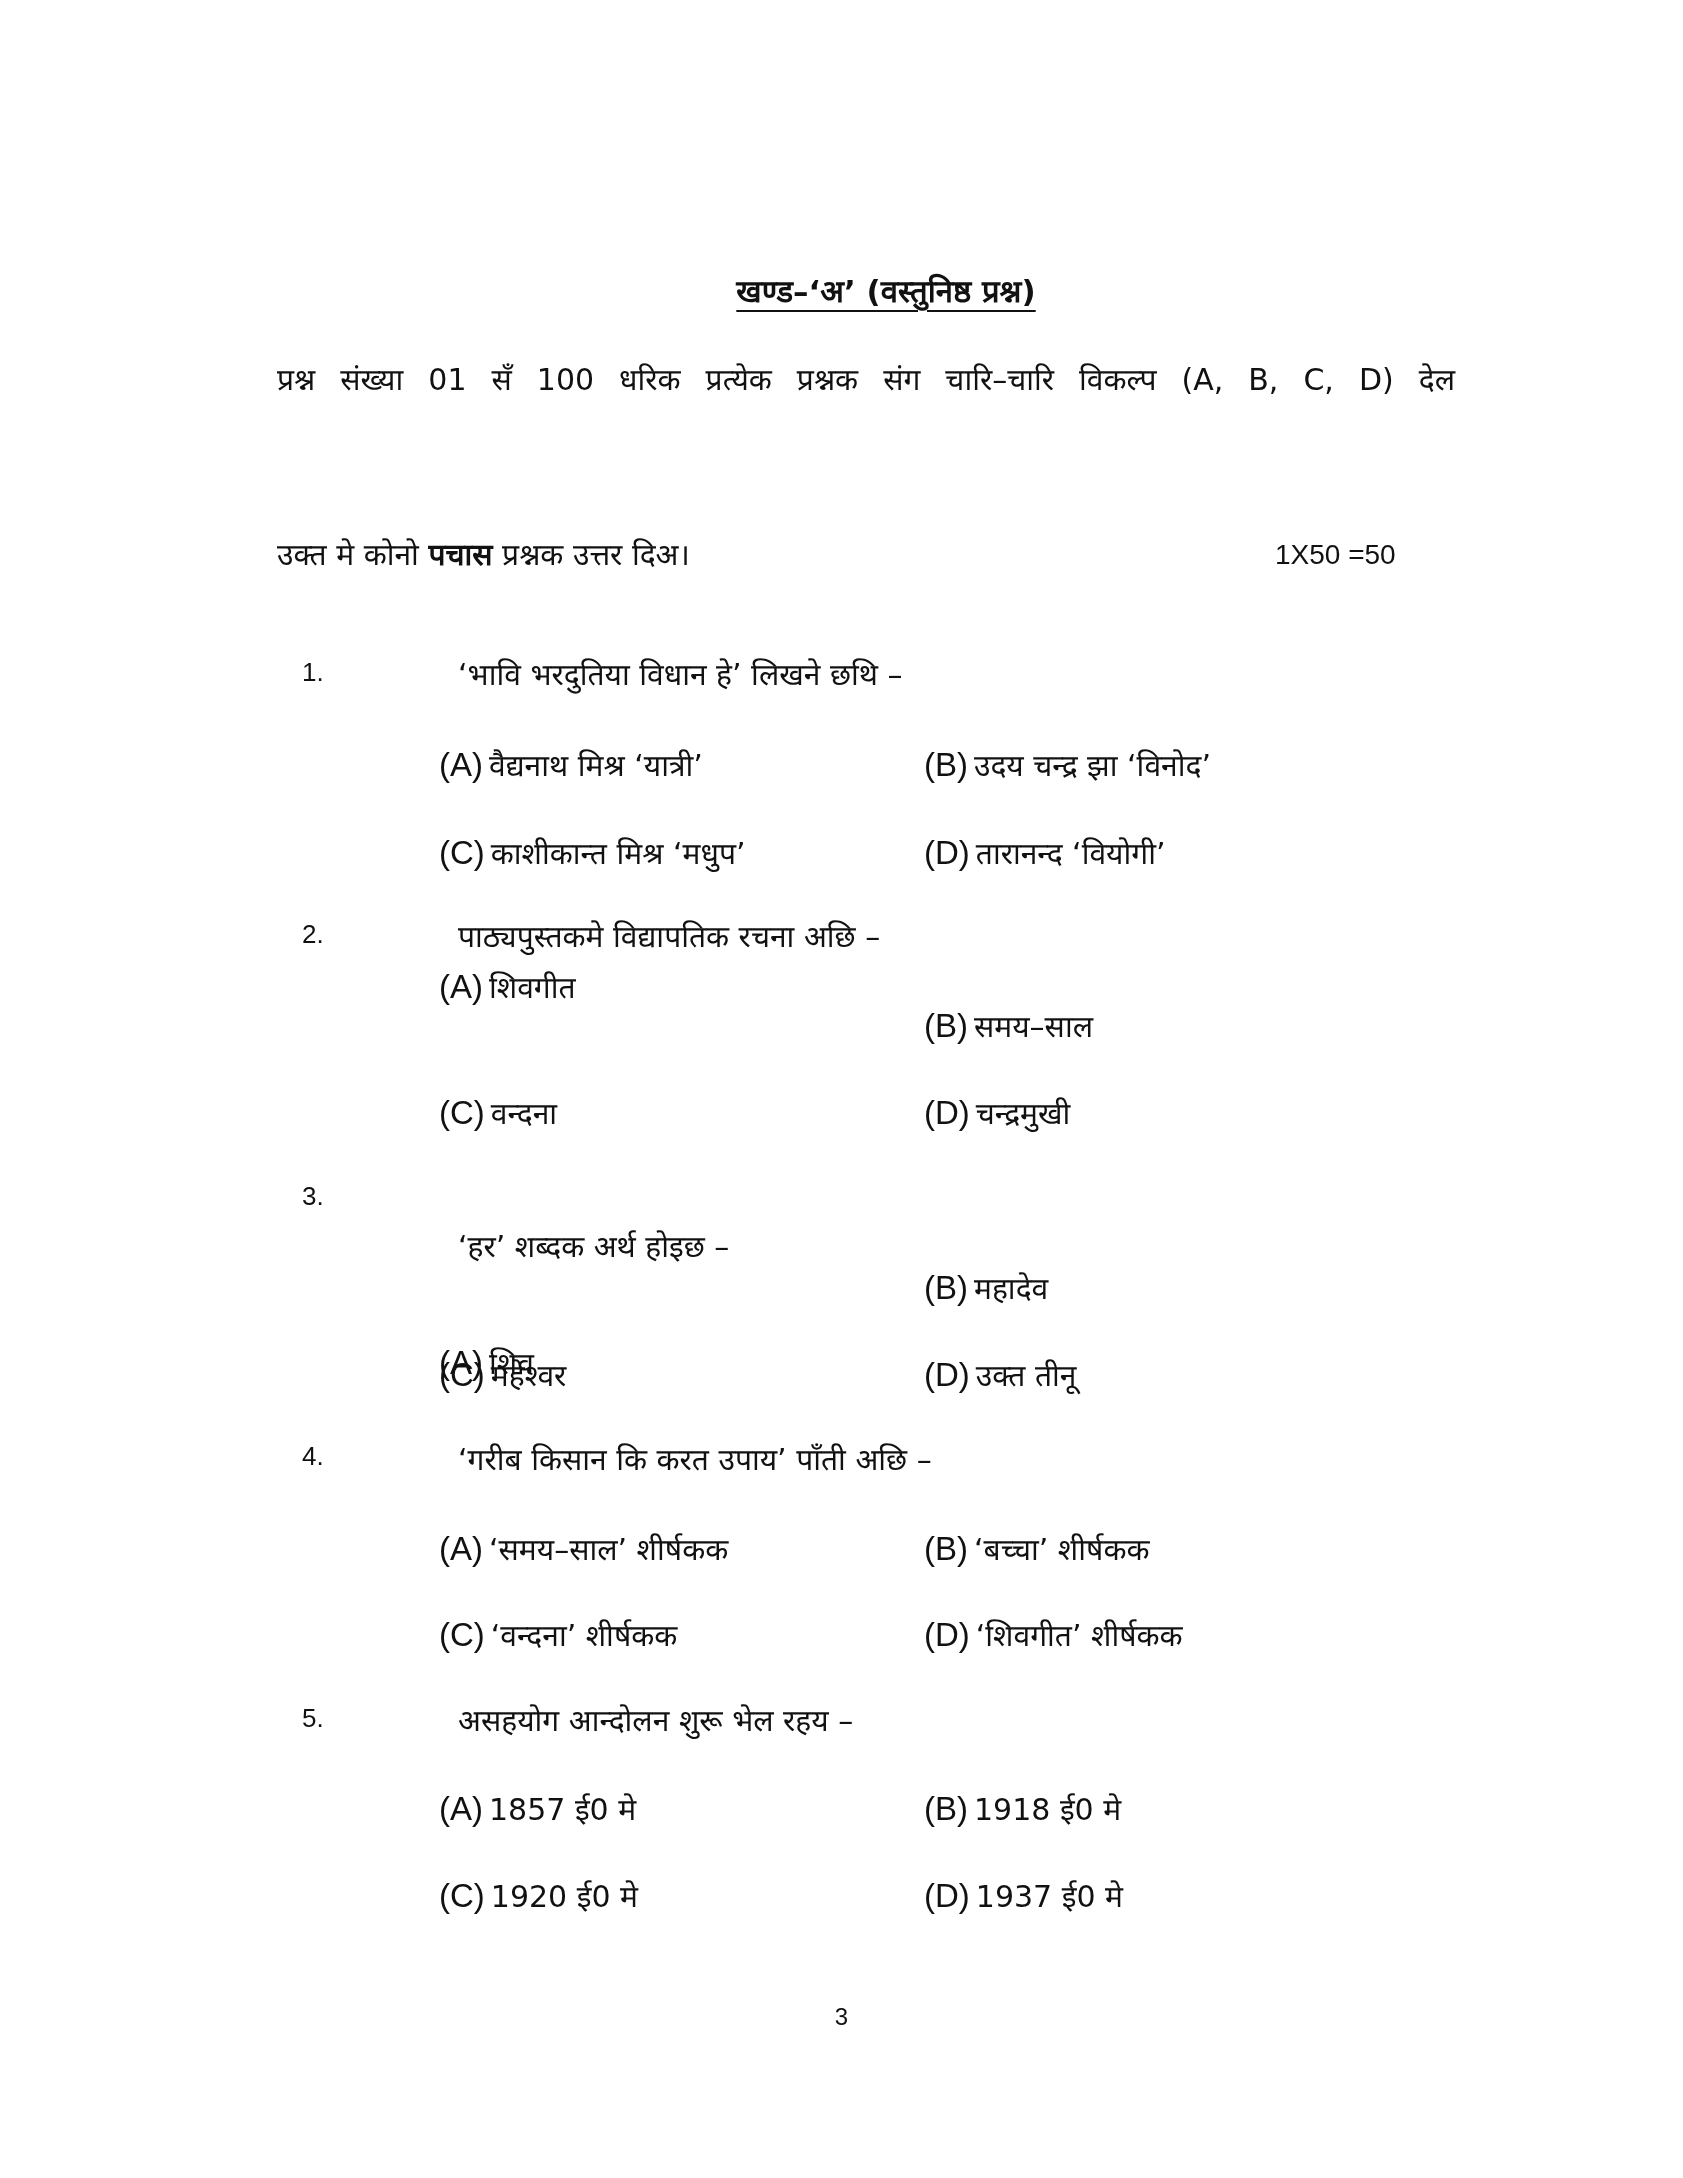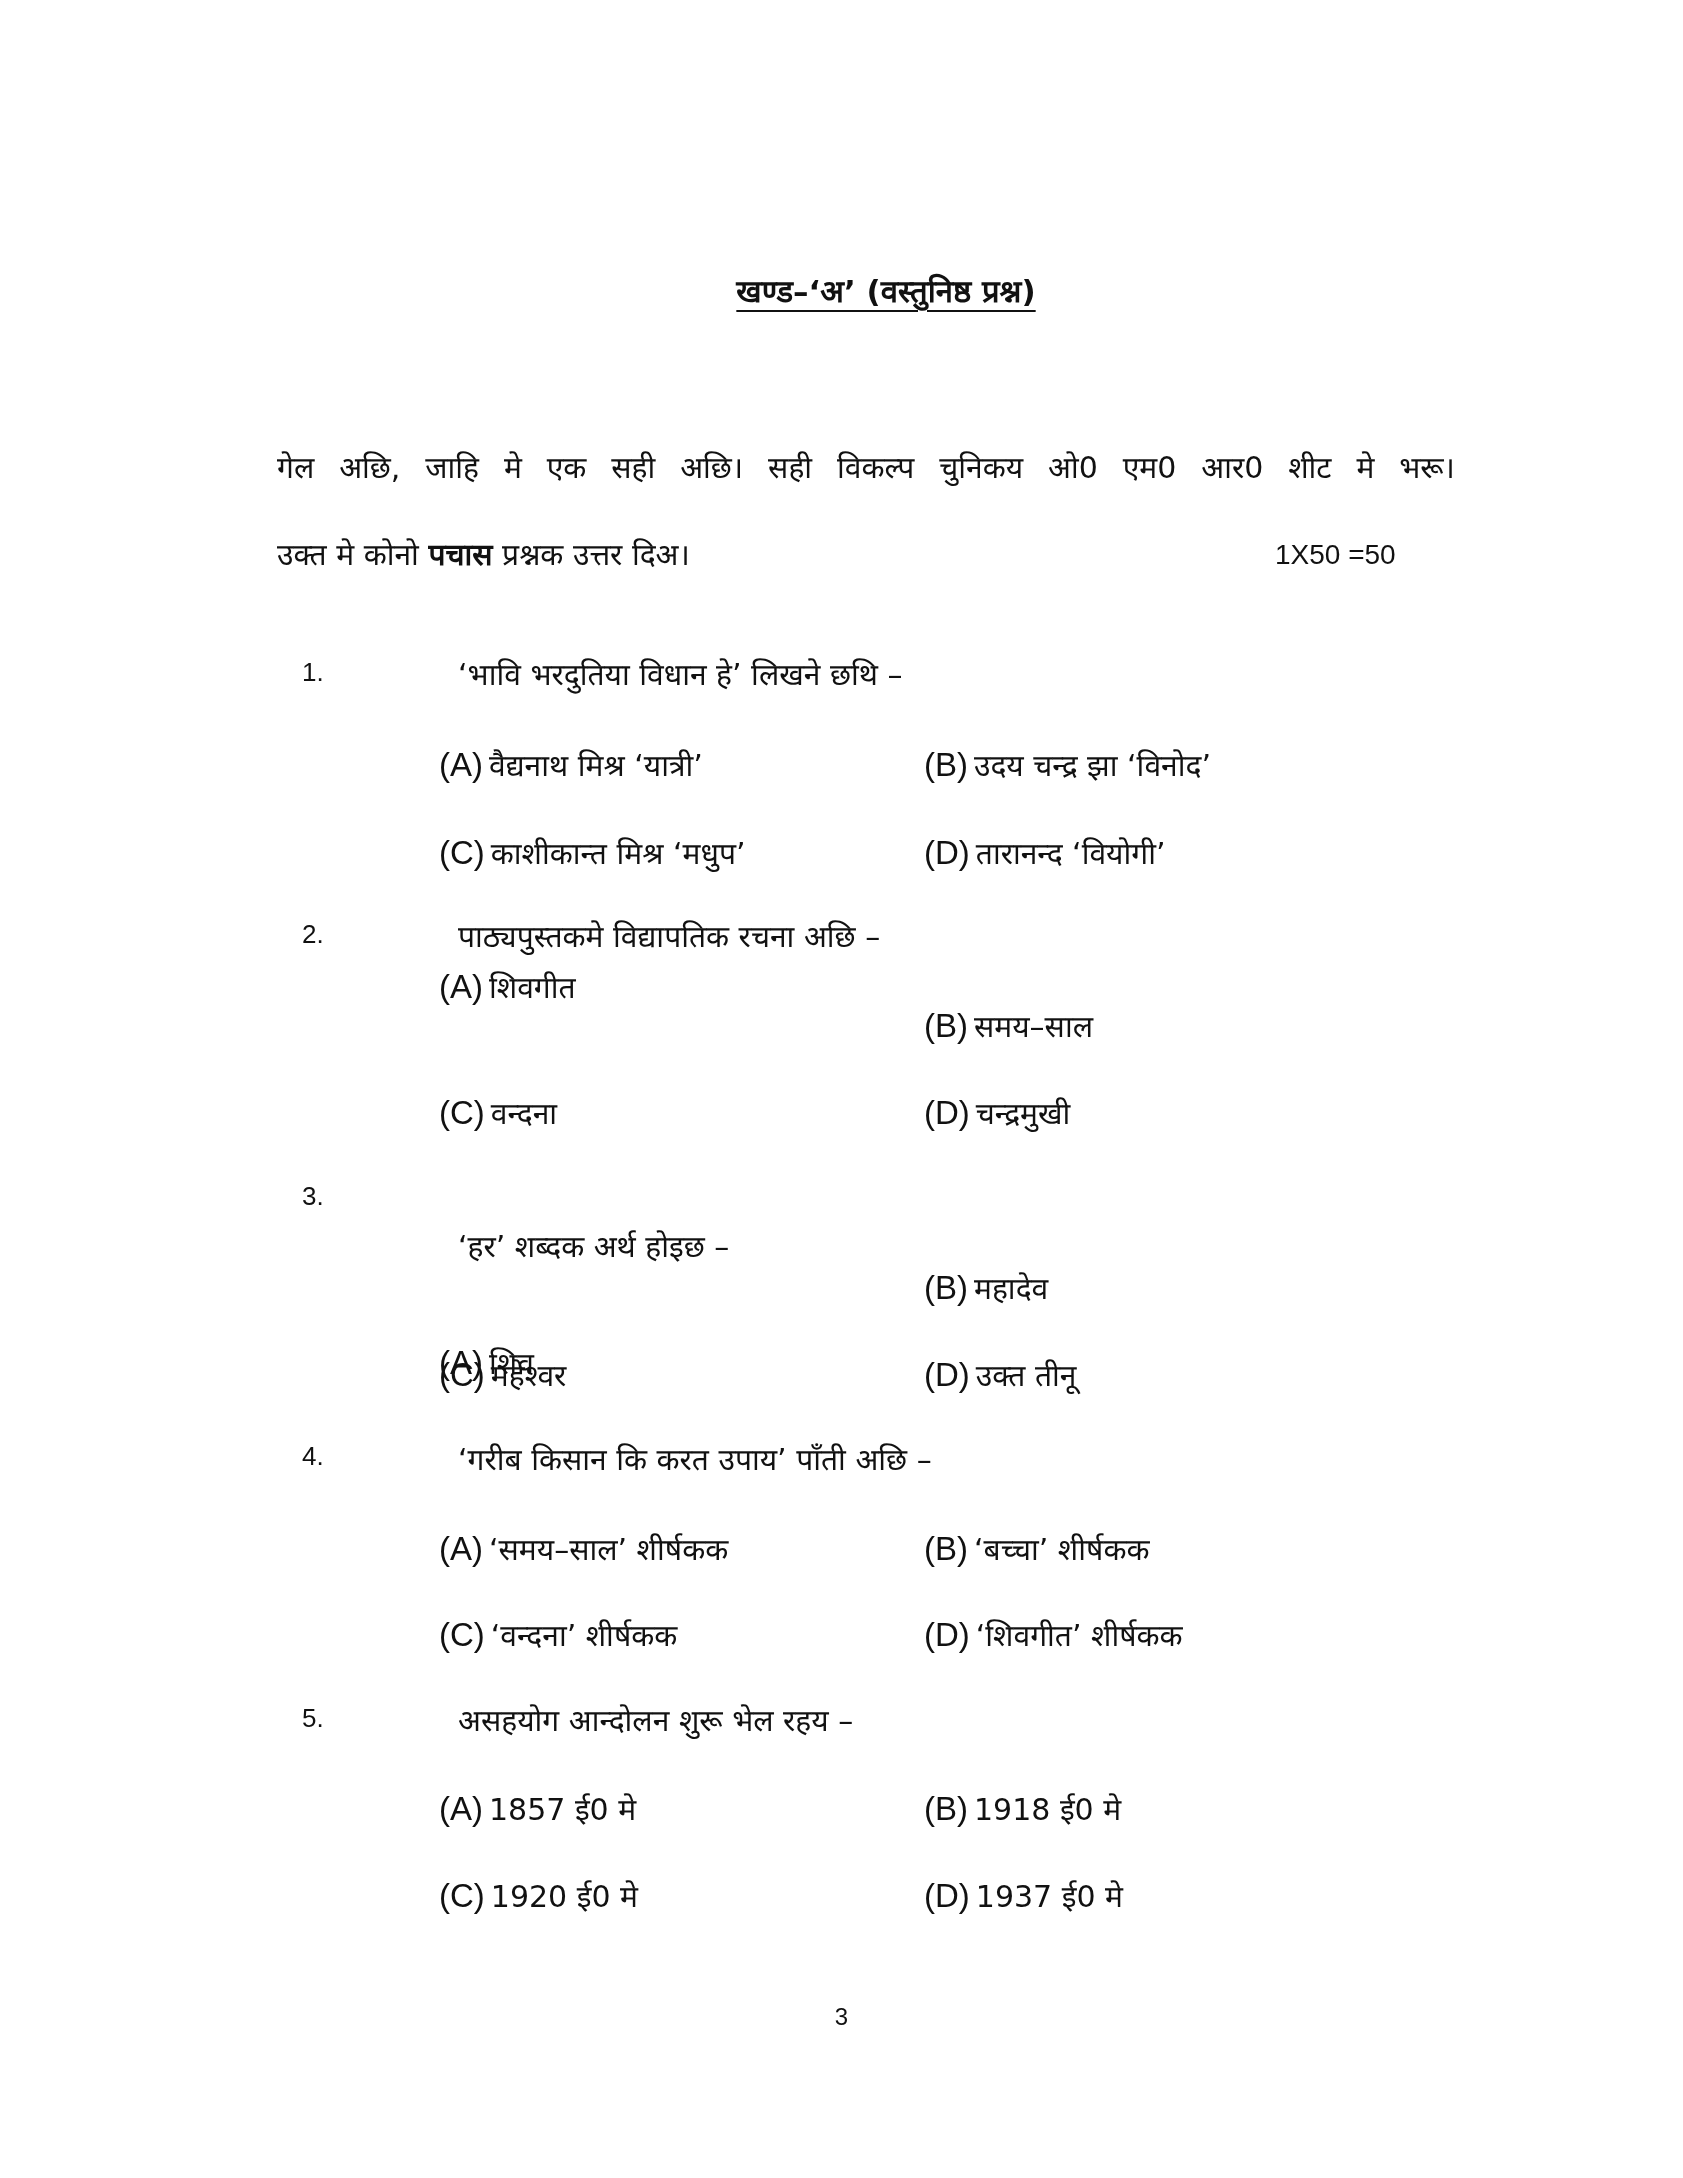--- a/index.html
+++ b/index.html
@@ -27,21 +27,21 @@
   </style>
 </head>
 <body>
 
 <div class="page">
 
   <div class="heading">
     <span>खण्ड–‘अ’ (वस्तुनिष्ठ प्रश्न)</span>
   </div>
 
-  <div class="instr l2">गेल अछि, जाहि मे एक सही अछि। सही विकल्प चुनिकय ओ0 एम0 आर0 शीट मे भरू।</div>
+  <div class="instr l1">प्रश्न संख्या 01 सँ 100 धरिक प्रत्येक प्रश्नक संग चारि–चारि विकल्प (A, B, C, D) देल</div>
   <div class="instr l3"><span>उक्त मे कोनो </span><b>पचास</b><span> प्रश्नक उत्तर दिअ।</span></div>
   <div class="marks">1X50 =50</div>
 
   <div>
     <div class="q-num" style="top:657px">1.</div>
     <div class="q-text" style="top:653px">‘भावि भरदुतिया विधान हे’ लिखने छथि –</div>
     <div class="opt colA" style="top:744px"><span class="lab">(A)</span><span>वैद्यनाथ मिश्र ‘यात्री’</span></div>
     <div class="opt colB" style="top:744px"><span class="lab">(B)</span><span>उदय चन्द्र झा ‘विनोद’</span></div>
     <div class="opt colA" style="top:832px"><span class="lab">(C)</span><span>काशीकान्त मिश्र ‘मधुप’</span></div>
     <div class="opt colB" style="top:832px"><span class="lab">(D)</span><span>तारानन्द ‘वियोगी’</span></div>

